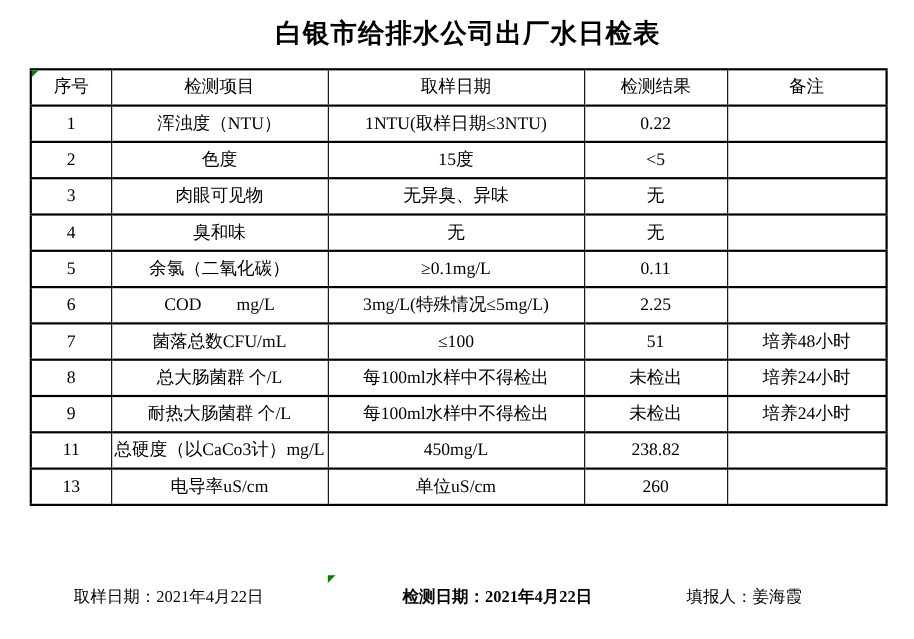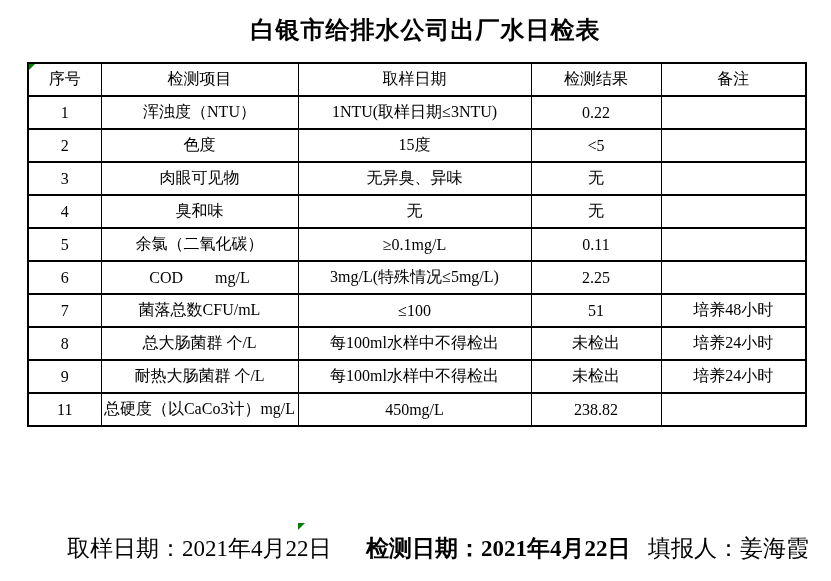--- a/index.html
+++ b/index.html
@@ -58,26 +58,26 @@
   .corner-marker.below-table {
     top: 523px; left: 298px;
     border-width: 7px 7px 0 0;
     border-color: #008000 transparent transparent transparent;
   }
   .footer-line {
     position: absolute;
     top: 533px; left: 0;
     width: 831px;
     height: 24px;
-    font-size: 23px;
+    font-size: 15px;
   }
   .footer-item { position: absolute; white-space: pre; }
   .footer-item.sampling { left: 67px; }
   .footer-item.testing  { left: 366px; font-weight: bold; }
-  .footer-item.reporter { left: 624px; margin-left: 24px; }
+  .footer-item.reporter { left: 624px; }
 </style>
 </head>
 <body>
 
 <div class="page-title">白银市给排水公司出厂水日检表</div>
 
 <table class="inspection-table">
   <colgroup>
     <col style="width:73px">
       <col style="width:197px">
@@ -158,20 +158,27 @@
       <td>未检出</td>
       <td>培养24小时</td>
     </tr>
     <tr>
       <td>11</td>
       <td>总硬度（以CaCo3计）mg/L</td>
       <td>450mg/L</td>
       <td>238.82</td>
       <td></td>
     </tr>
+    <tr>
+      <td>13</td>
+      <td>电导率uS/cm</td>
+      <td>单位uS/cm</td>
+      <td>260</td>
+      <td></td>
+    </tr>
   </tbody>
 </table>
 
 <div class="corner-marker top-left-of-table"></div>
 <div class="corner-marker below-table"></div>
 
 <div class="footer-line">
   <span class="footer-item sampling"><span>取样日期：</span><span>2021年4月22日</span></span>
   <span class="footer-item testing"><span>检测日期：</span><span>2021年4月22日</span></span>
   <span class="footer-item reporter"><span>填报人：</span><span>姜海霞</span></span>

